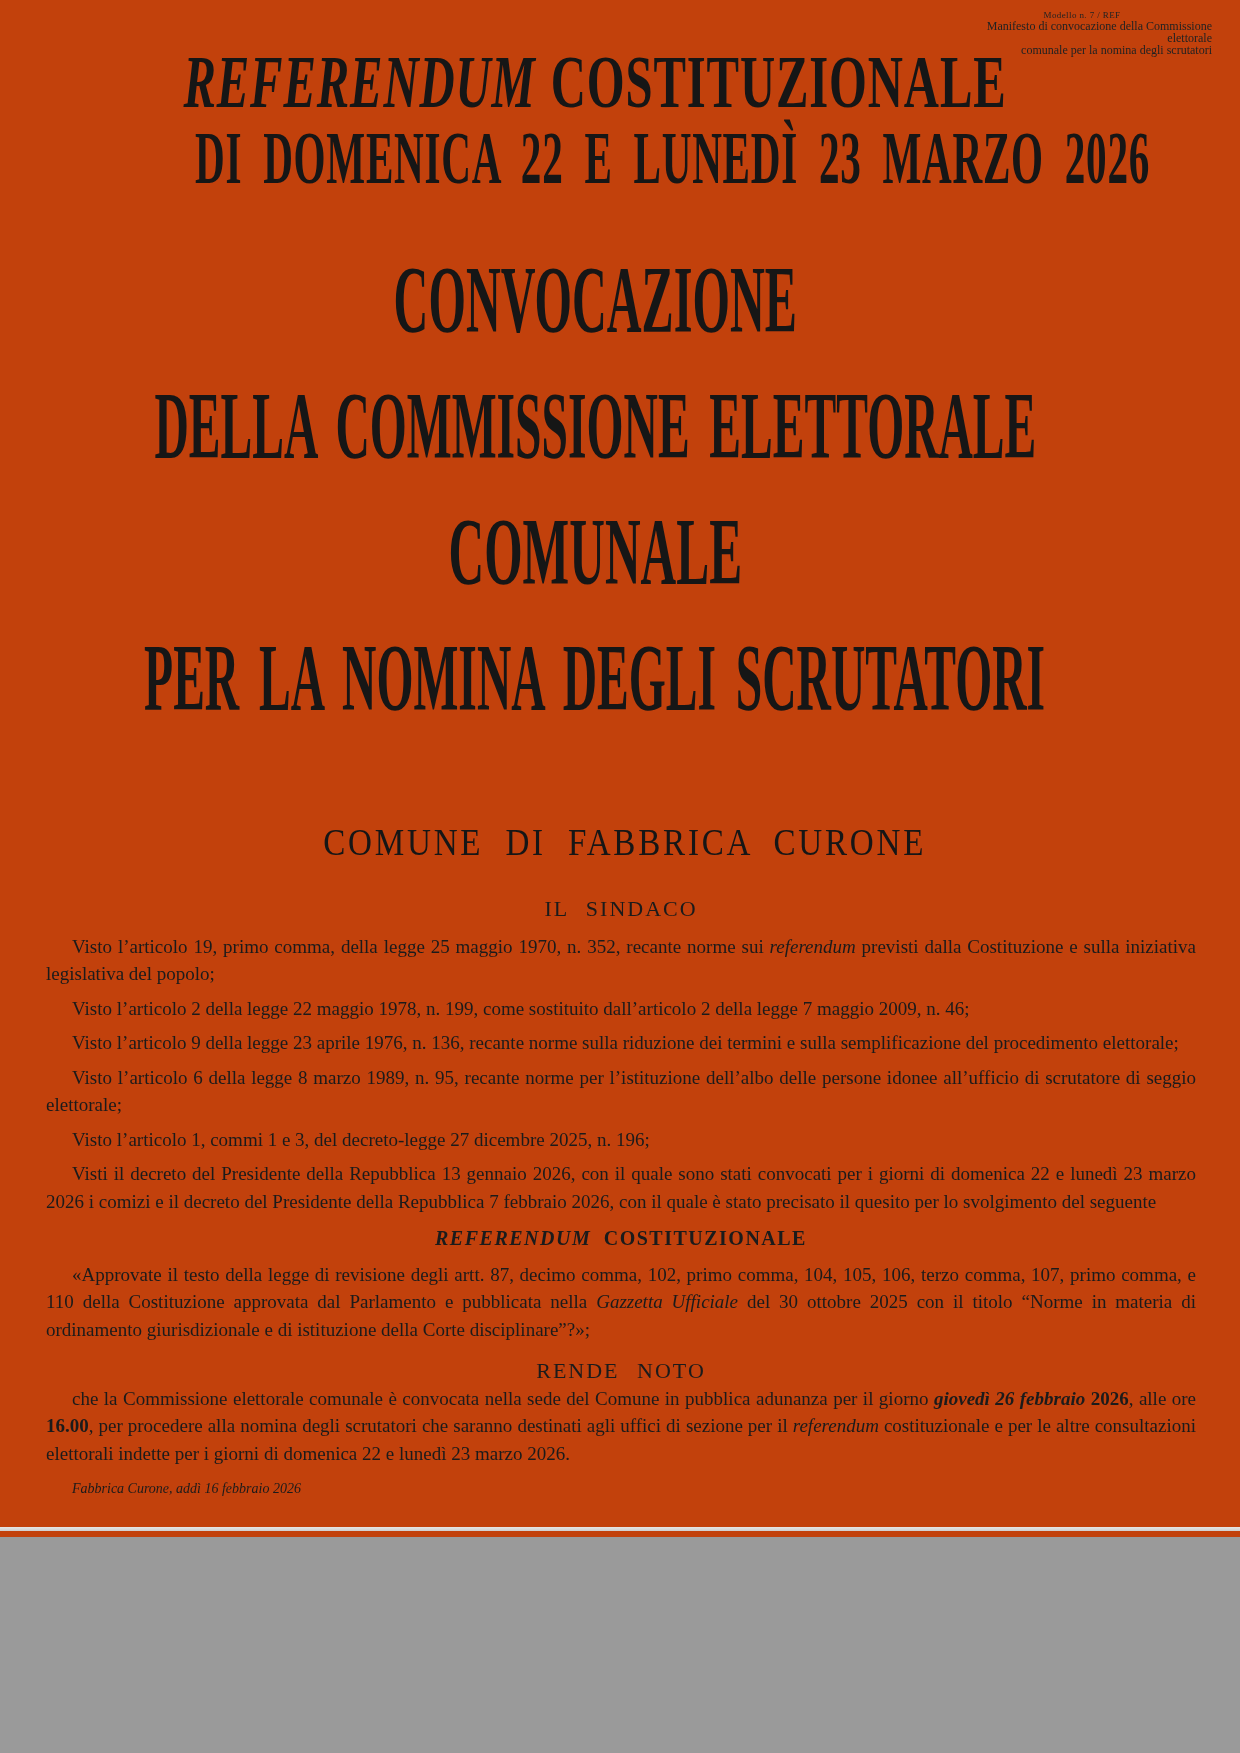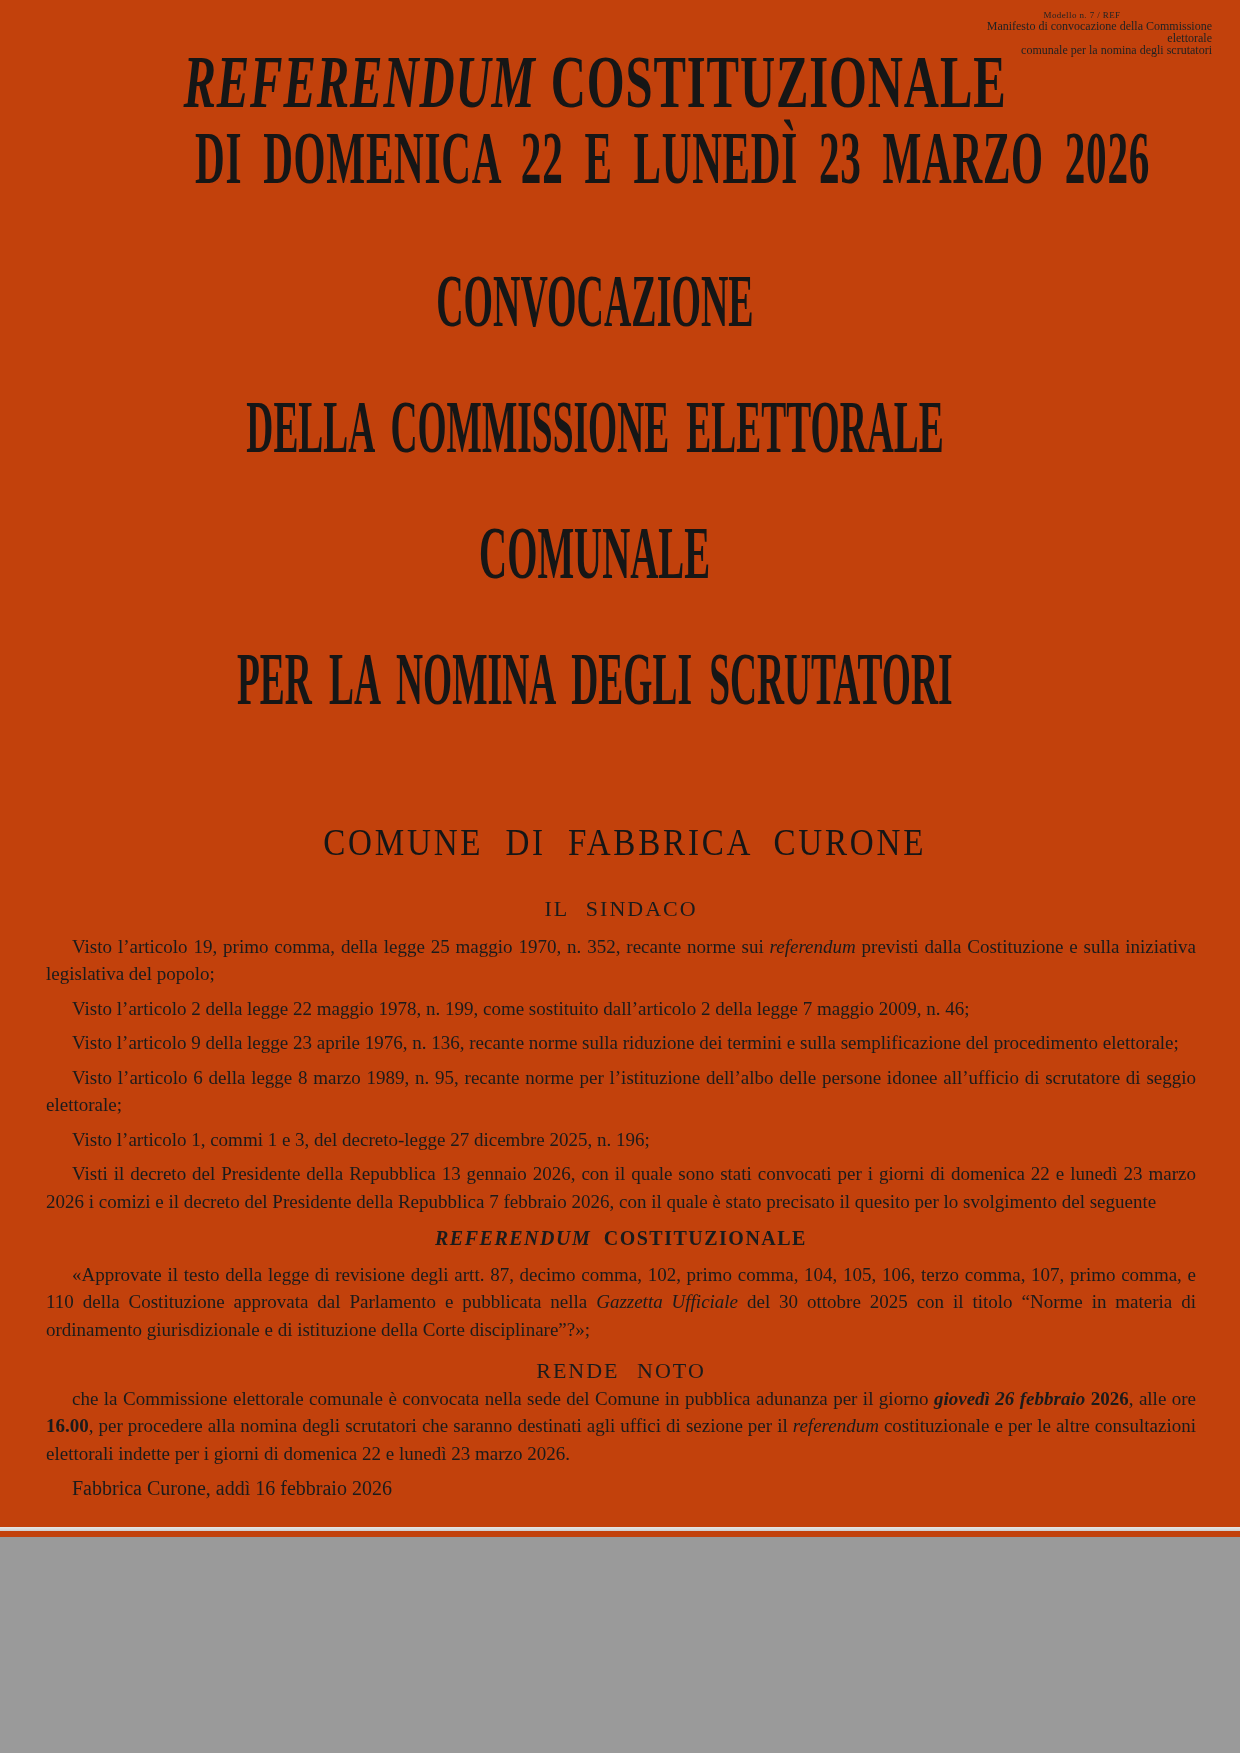--- a/index.html
+++ b/index.html
@@ -19,21 +19,21 @@
   }
   .corner .model{font-size:9px;letter-spacing:.4px;}
   .corner .cap{font-size:12px;line-height:12px;text-align:right;}
   
   .display-block{position:absolute;left:0;width:1190px;text-align:center;color:#161616;}
   .stretch{display:inline-block;white-space:nowrap;transform-origin:50% 50%;}
   .hl{font-weight:700;font-size:58px;line-height:70px;}
   .hl1 .stretch{transform:scale(.84,1.28);letter-spacing:1px;}
   .hl2 .stretch{transform:scale(.71,1.28);letter-spacing:1px;word-spacing:14px;}
   .headline-italic{font-style:italic;margin-right:18px;}
-  .bigtitle{font-weight:700;font-size:48px;line-height:86px;text-decoration:underline;}
+  .bigtitle{font-weight:700;font-size:61px;line-height:86px;text-decoration:underline;}
   .tl1 .stretch{transform:scale(.79,1.56);}
   .tl2 .stretch{transform:scale(.78,1.56);word-spacing:10px;}
   .tl3 .stretch{transform:scale(.81,1.56);}
   .tl4 .stretch{transform:scale(.78,1.56);word-spacing:10px;}
   .commune{
     font-size:36px;font-weight:400;letter-spacing:3px;word-spacing:12px;
     line-height:40px;
   }
   .commune .stretch{transform:scale(.92,1.05);}
   
@@ -45,21 +45,21 @@
     text-align:center;font-size:22px;letter-spacing:2px;word-spacing:10px;
     margin:2px 0 10px 0;
   }
   .subhead.bold{font-size:20px;font-weight:700;letter-spacing:1.5px;word-spacing:6px;margin:10px 0 8px 0;}
   .subhead .it{font-style:italic;}
   p.rec{margin:0 0 7px 0;text-indent:26px;}
   p.rec:last-of-type{margin-bottom:0;}
   .em{font-style:italic;}
   .b{font-weight:700;}
   .bi{font-weight:700;font-style:italic;}
-  .placedate{margin:8px 0 0 0;text-indent:26px;font-size:20px;text-align:left;}
+  .placedate{margin:8px 0 0 0;text-indent:26px;font-size:14px;text-align:left;font-style:italic;}
   
   .signature{
     position:absolute;left:900px;top:1584px;width:240px;text-align:center;
   }
   .signature .role{font-size:20px;letter-spacing:2px;word-spacing:6px;}
   .signature .name{font-size:21px;letter-spacing:2px;margin-top:16px;}
   .printnote{
     position:absolute;left:438px;top:1644px;
     font-size:10px;letter-spacing:.3px;color:#222;white-space:nowrap;
   }

